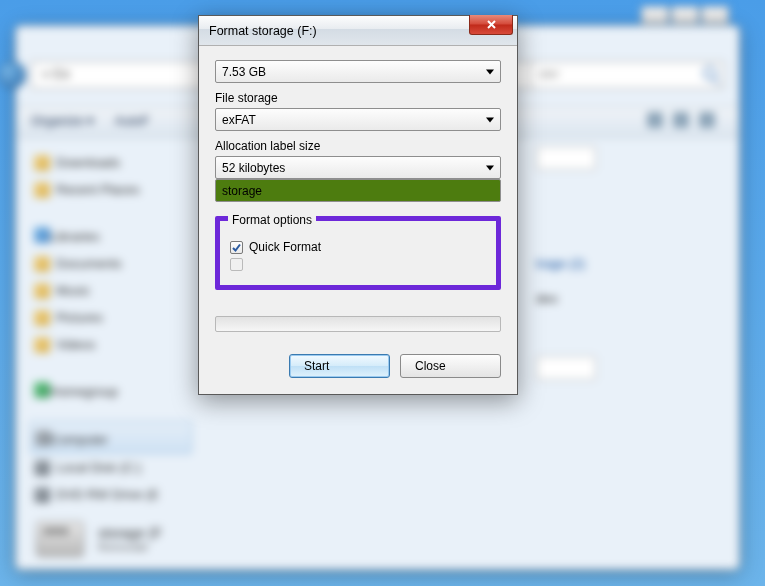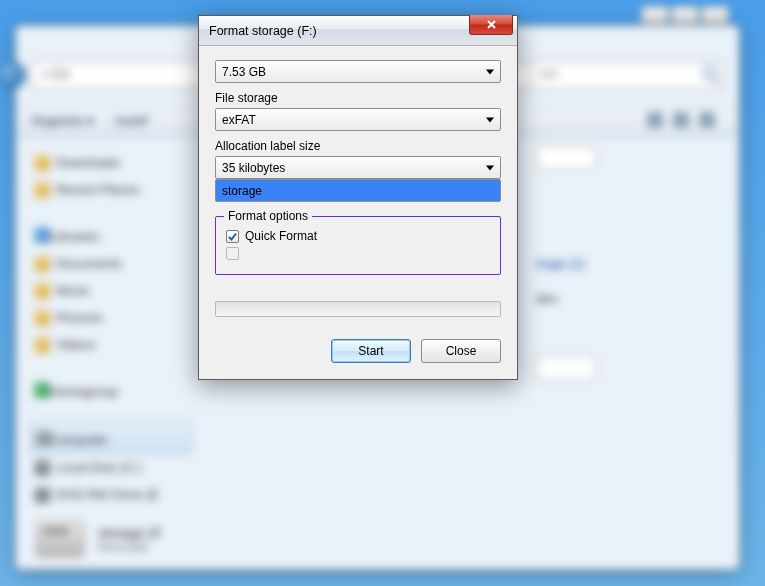--- a/index.html
+++ b/index.html
@@ -259,31 +259,31 @@
   }
   .btn.primary {
     border: 1px solid #3a7ab0;
     box-shadow: inset 0 0 0 1px #9acaf0;
     background: linear-gradient(180deg,#f2faff,#d6ecfa 48%,#c0e0f6 52%,#e0f2fc);
   }
   .restore-row { margin: 14px 0 6px 0; }
   .text-input {
     width: 100%;
     height: 23px;
-    background: #3b82f6;
+    background: #4d7c0f;
     border: 1px solid #8e8e8e;
     border-radius: 2px;
     padding: 0 6px;
     font-size: 12px;
     font-family: inherit;
   }
   .groupbox {
-    border: 1px solid #6d28d9;
-    border-radius: 2px;
-    padding: 8px 10px 10px 10px;
+    border: 5px solid #6d28d9;
+    border-radius: 2px;
+    padding: 15px 10px 10px 10px;
     margin-top: 14px;
     position: relative;
     text-align: right;
   }
   .groupbox .legend {
     position: absolute;
     top: -8px; left: 8px;
     background: #f0f0f0;
     padding: 0 4px;
     font-size: 12px;
@@ -313,21 +313,21 @@
     border: 1px solid #b8b8b8;
     border-radius: 2px;
     margin-top: 26px;
   }
   .dlg-footer {
     display: flex;
     gap: 10px;
     justify-content: flex-end;
     margin-top: 22px;
   }
-  .dlg-footer .btn { width: 80px; justify-content: center; }
+  .dlg-footer .btn { width: 101px; }
 </style>
 </head>
 <body>
 
 <div class="bg-explorer">
   <div class="bg-window">
     <div class="bg-titlebar">
       <div class="bg-titlebtn"></div>
       <div class="bg-titlebtn"></div>
       <div class="bg-titlebtn"></div>
@@ -407,21 +407,21 @@
     </div>
 
     <div class="field-label">File storage</div>
     <div class="select">
       <span>exFAT</span>
       <span class="chev"></span>
     </div>
 
     <div class="field-label">Allocation label size</div>
     <div class="select">
-      <span>35 kilobytes</span>
+      <span>52 kilobytes</span>
       <span class="chev"></span>
     </div>
 
 
     <input class="text-input" type="text" value="storage" style="">
 
     <div class="groupbox">
       <span class="legend">Format options</span>
       <div class="check-row">
         <span class="chk">

